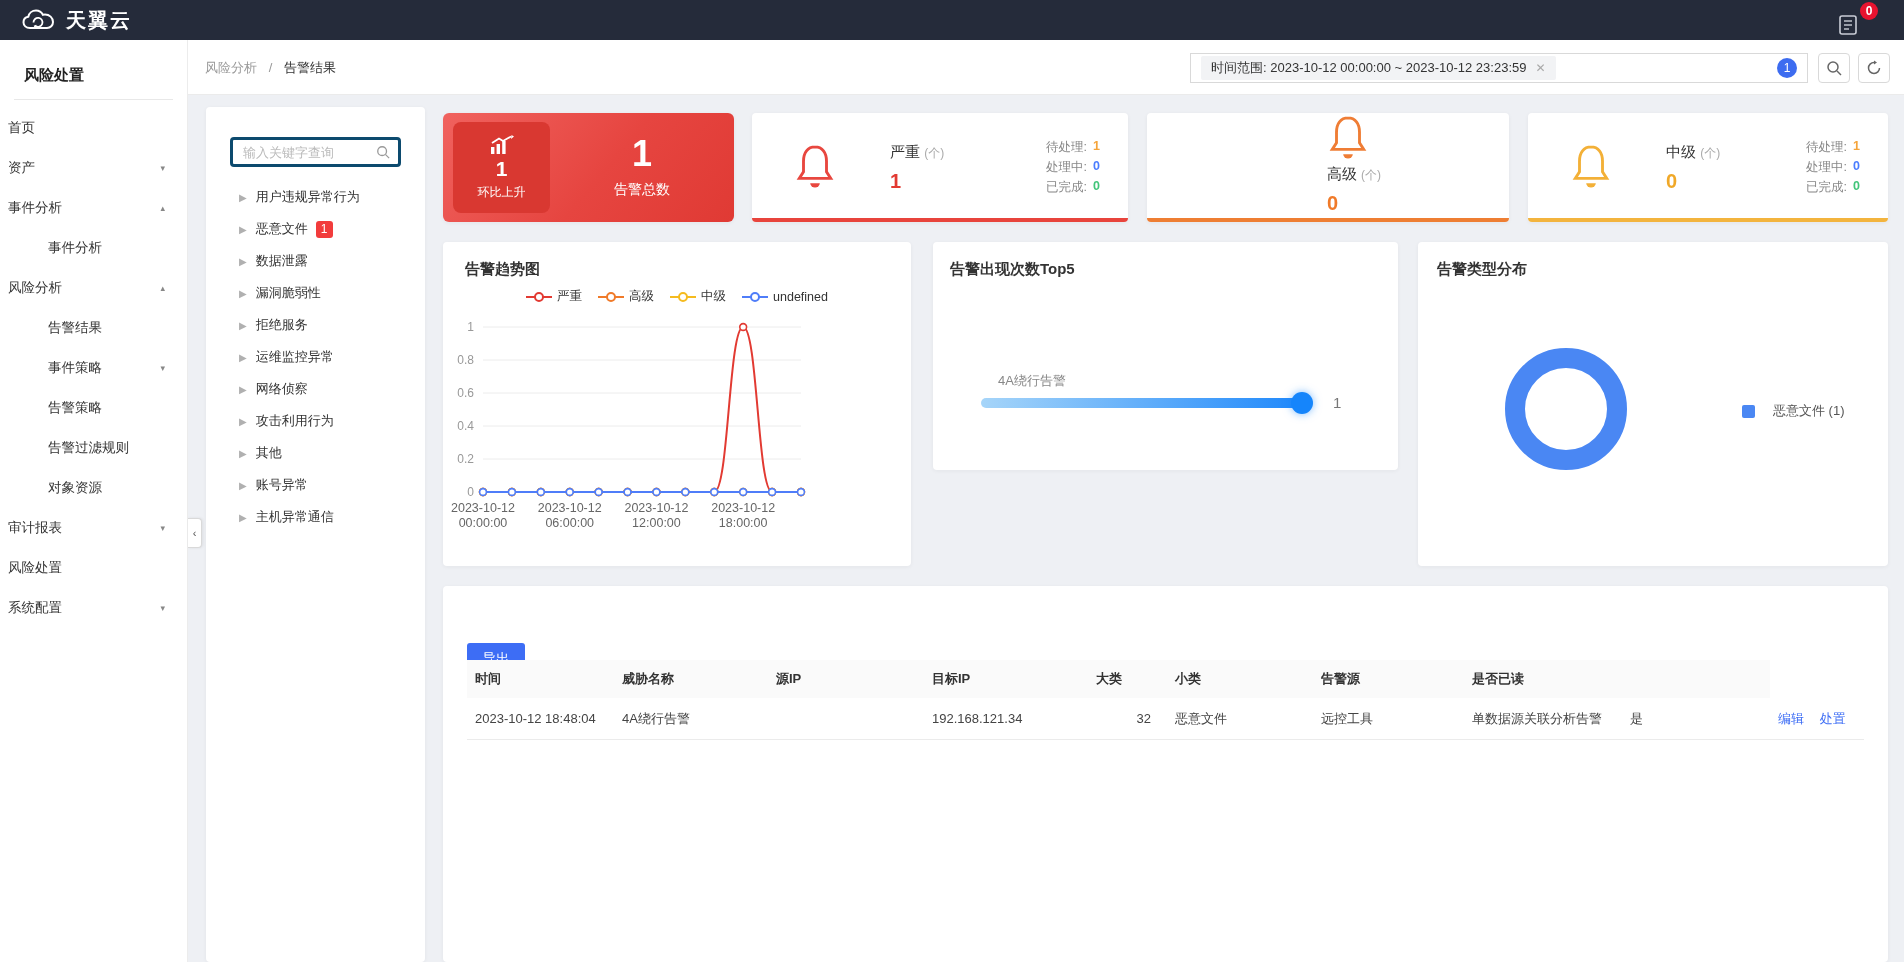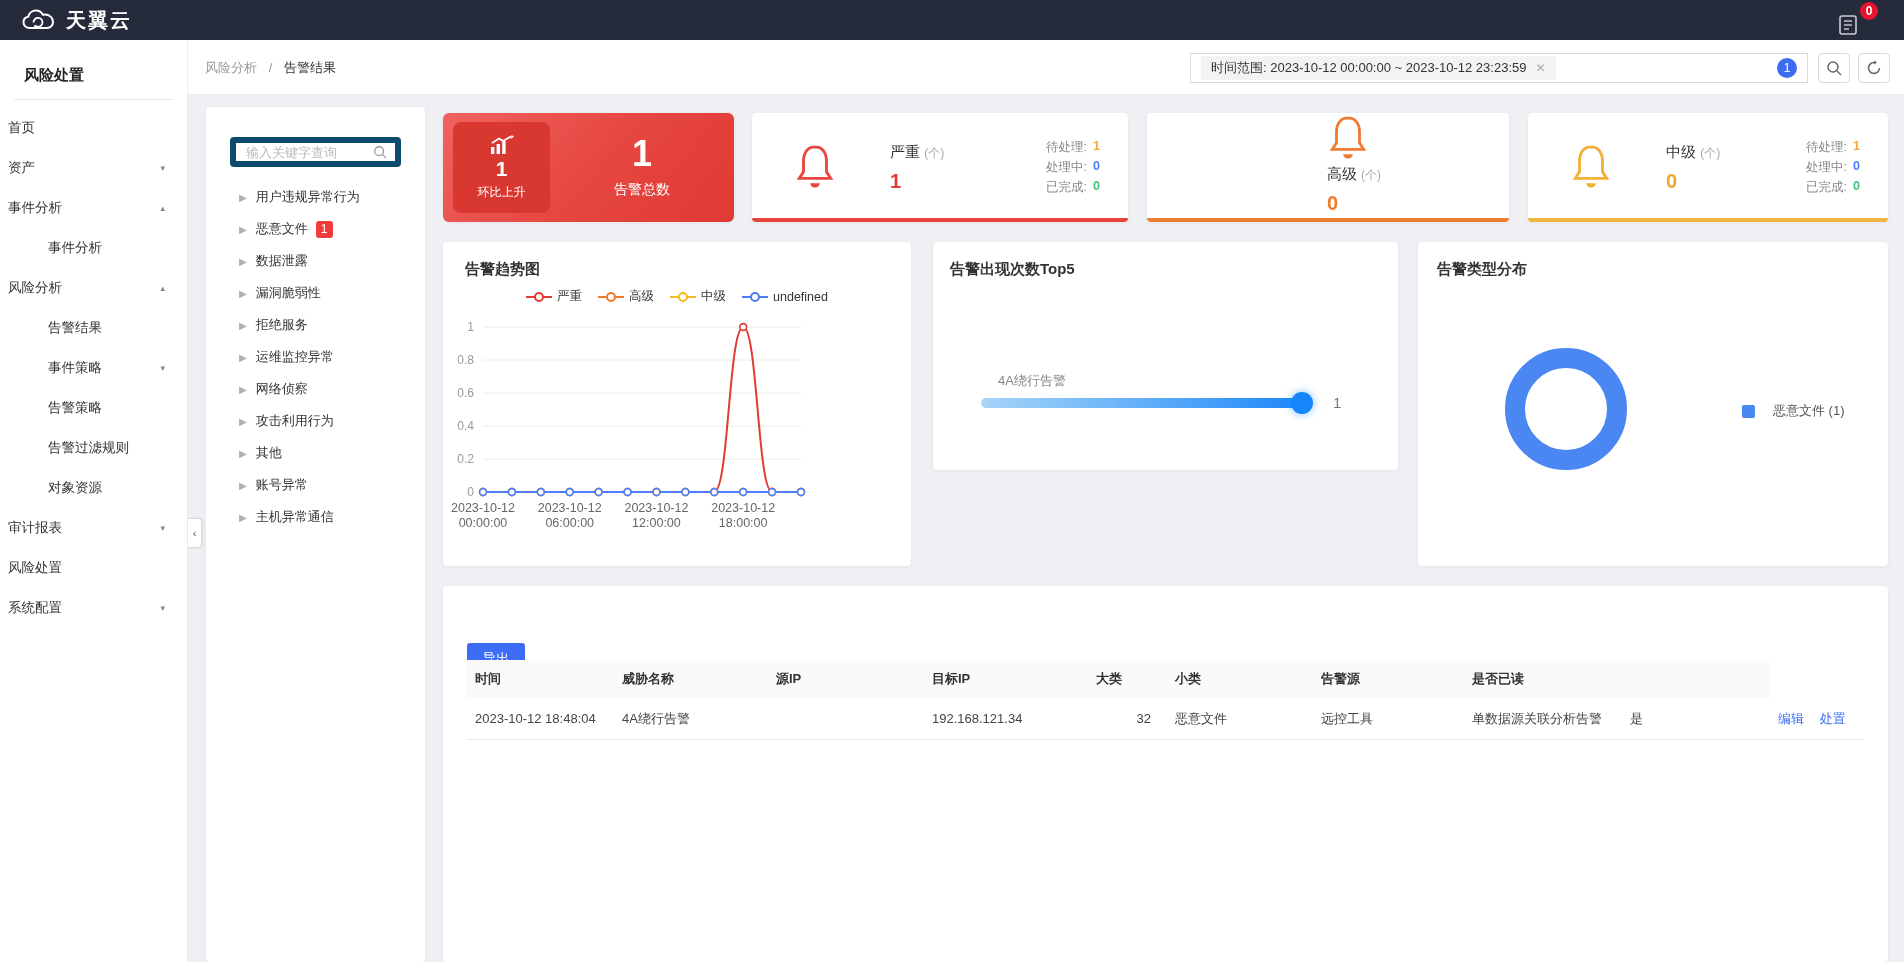--- a/index.html
+++ b/index.html
@@ -38,21 +38,21 @@
   .chip-close { color:#a8a8a8; margin-left:9px; font-size:12px; cursor:pointer; }
   .count-badge { margin-left:auto; width:20px; height:20px; border-radius:50%; background:#3d6cf0; color:#fff; font-size:12px; display:flex; align-items:center; justify-content:center; }
   .icon-btn { position:absolute; top:13px; width:32px; height:30px; background:#fff; border:1px solid #d9d9d9; border-radius:4px; display:flex; align-items:center; justify-content:center; color:#666; cursor:pointer; }
   .icon-btn.search { left:1630px; }
   .icon-btn.refresh { left:1670px; }
   
   .card { position:absolute; background:#fff; border-radius:4px; box-shadow:0 1px 4px rgba(31,35,41,.05); }
   .card-title { font-size:15px; font-weight:bold; color:#333; }
   
   .tree-panel { left:206px; top:107px; width:219px; height:855px; }
-  .tree-search { position:absolute; left:24px; top:30px; width:171px; height:30px; border:6px solid #0c4a6e; border-radius:4px; display:flex; align-items:center; }
+  .tree-search { position:absolute; left:24px; top:30px; width:171px; height:30px; border:3px solid #0c4a6e; border-radius:4px; display:flex; align-items:center; }
   .tree-search input { border:none; outline:none; flex:1; font-size:13px; padding:0 4px 0 10px; color:#333; min-width:0; font-family:inherit; }
   .tree-search input::placeholder { color:#bbb; }
   .tree-search .mag { margin-right:8px; color:#999; flex:none; display:flex; }
   .tree-list { position:absolute; left:0; top:74px; width:100%; }
   .tree-item { height:32px; display:flex; align-items:center; padding-left:33px; font-size:13px; color:#333; cursor:pointer; }
   .tree-item .tcaret { color:#b0b0b0; font-size:10px; margin-right:9px; }
   .tree-badge { margin-left:8px; min-width:17px; height:17px; background:#f23c3c; border-radius:3px; color:#fff; font-size:12px; display:flex; align-items:center; justify-content:center; padding:0 4px; }
   
   .total-card { left:443px; top:113px; width:291px; height:109px; background:linear-gradient(130deg,#f0625e 0%,#e64540 55%,#e03a34 100%); border-radius:6px; overflow:hidden; }
   .trend-box { position:absolute; left:10px; top:9px; width:97px; height:91px; background:#d93831; border-radius:8px; display:flex; flex-direction:column; align-items:center; justify-content:center; color:#fff; }

